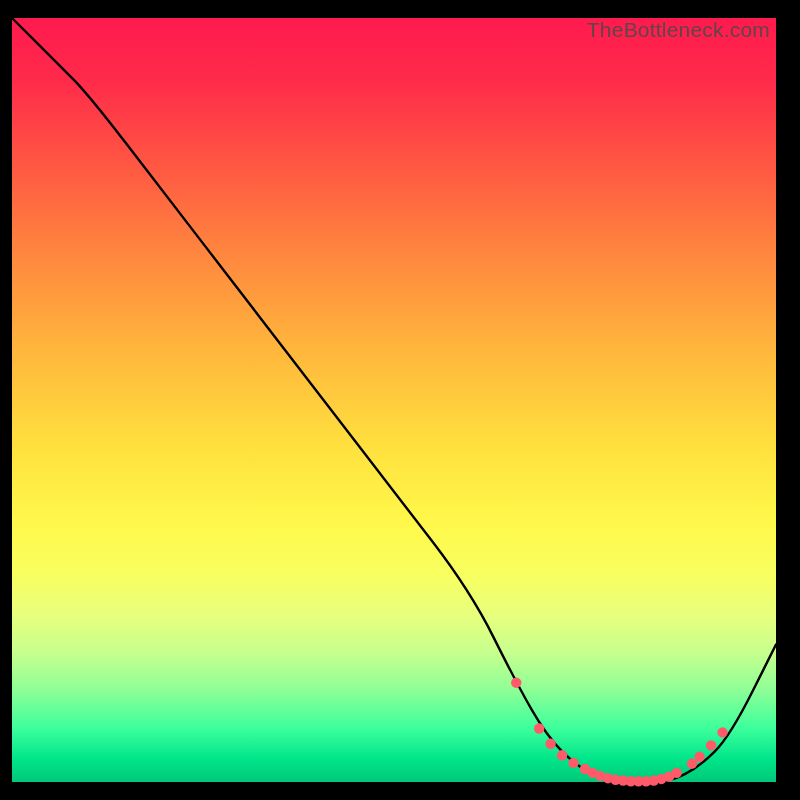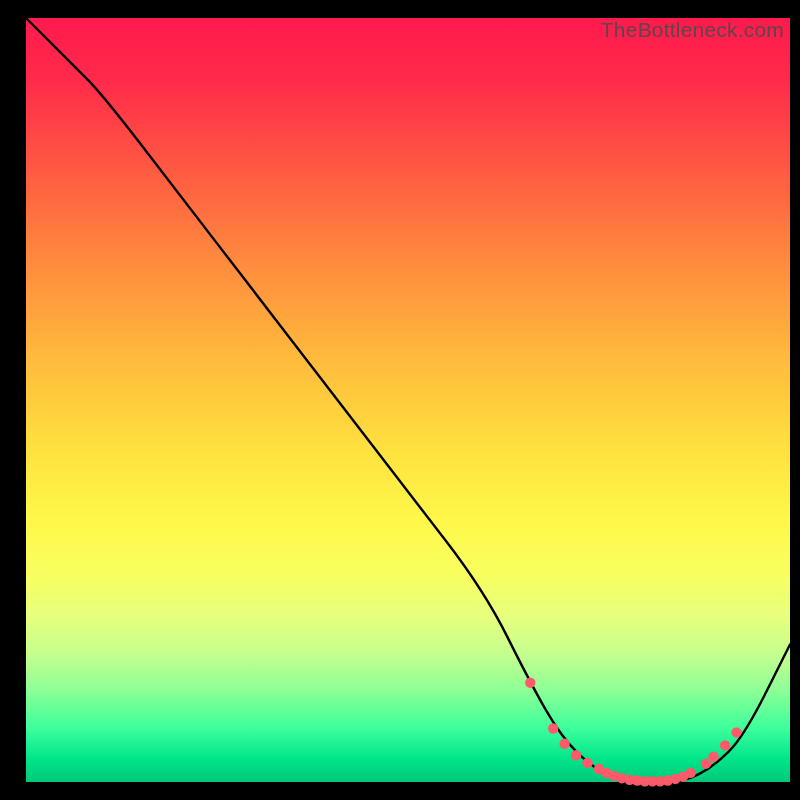--- a/index.html
+++ b/index.html
@@ -6,21 +6,21 @@
     margin: 0;
     padding: 0;
     width: 800px;
     height: 800px;
     background: #000;
     overflow: hidden;
     font-family: Arial, Helvetica, sans-serif;
   }
   .frame {
     position: absolute;
-    left: 26px;
+    left: 12px;
     top: 18px;
     width: 764px;
     height: 764px;
     background: linear-gradient(to bottom,
       #ff1a4e 0%,
       #ff2a4a 8%,
       #ff5a42 20%,
       #ff8b3e 32%,
       #ffb83c 44%,
       #ffe03e 56%,

